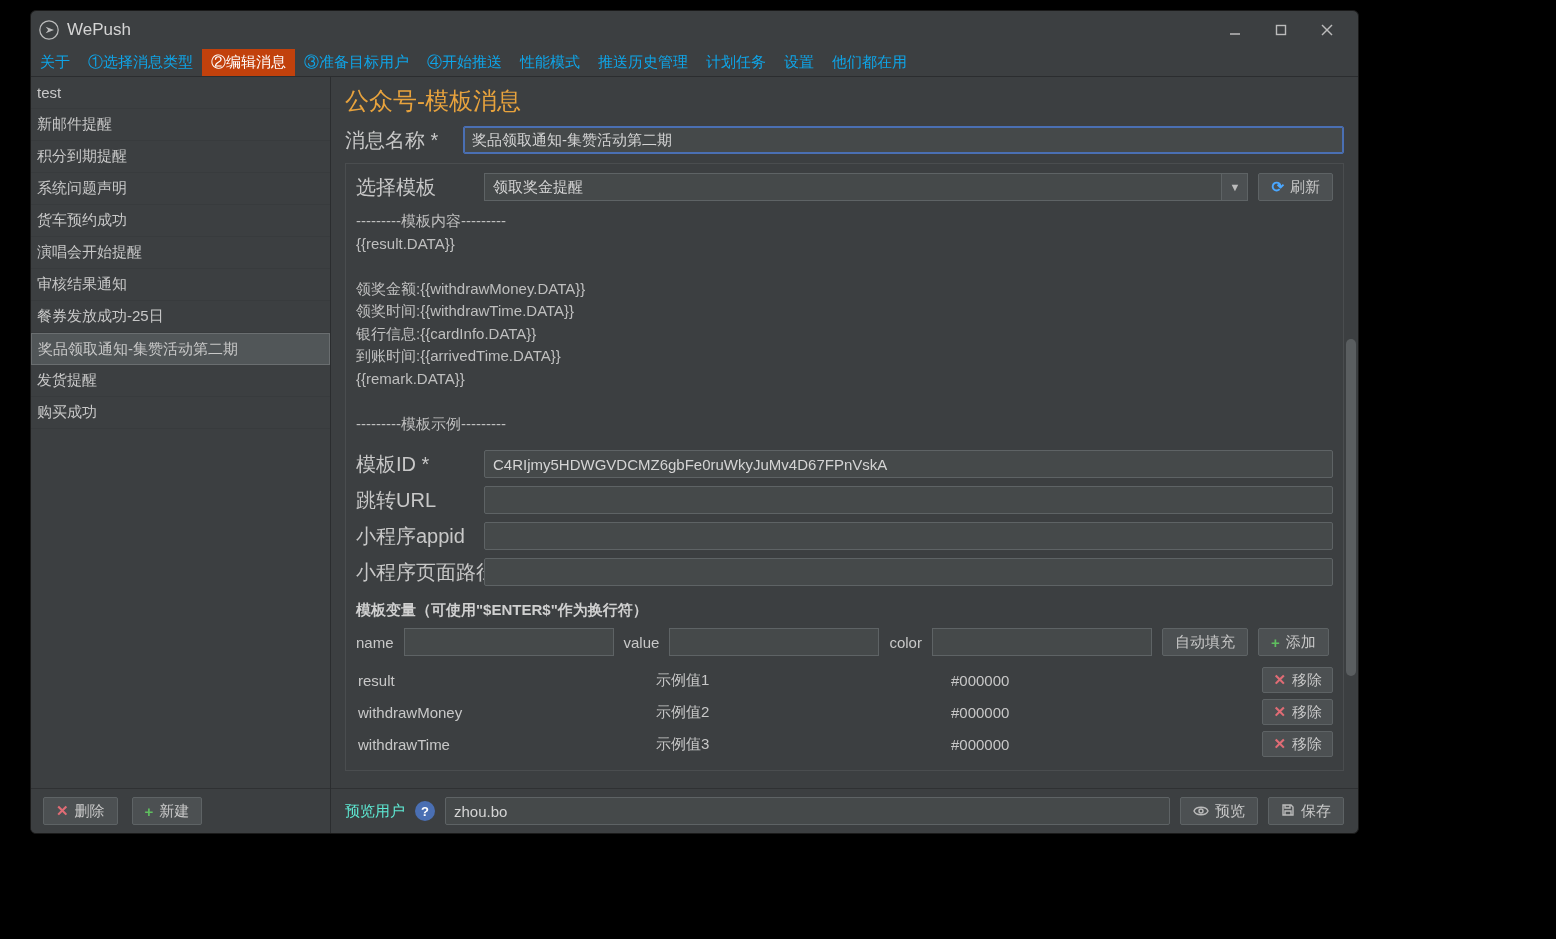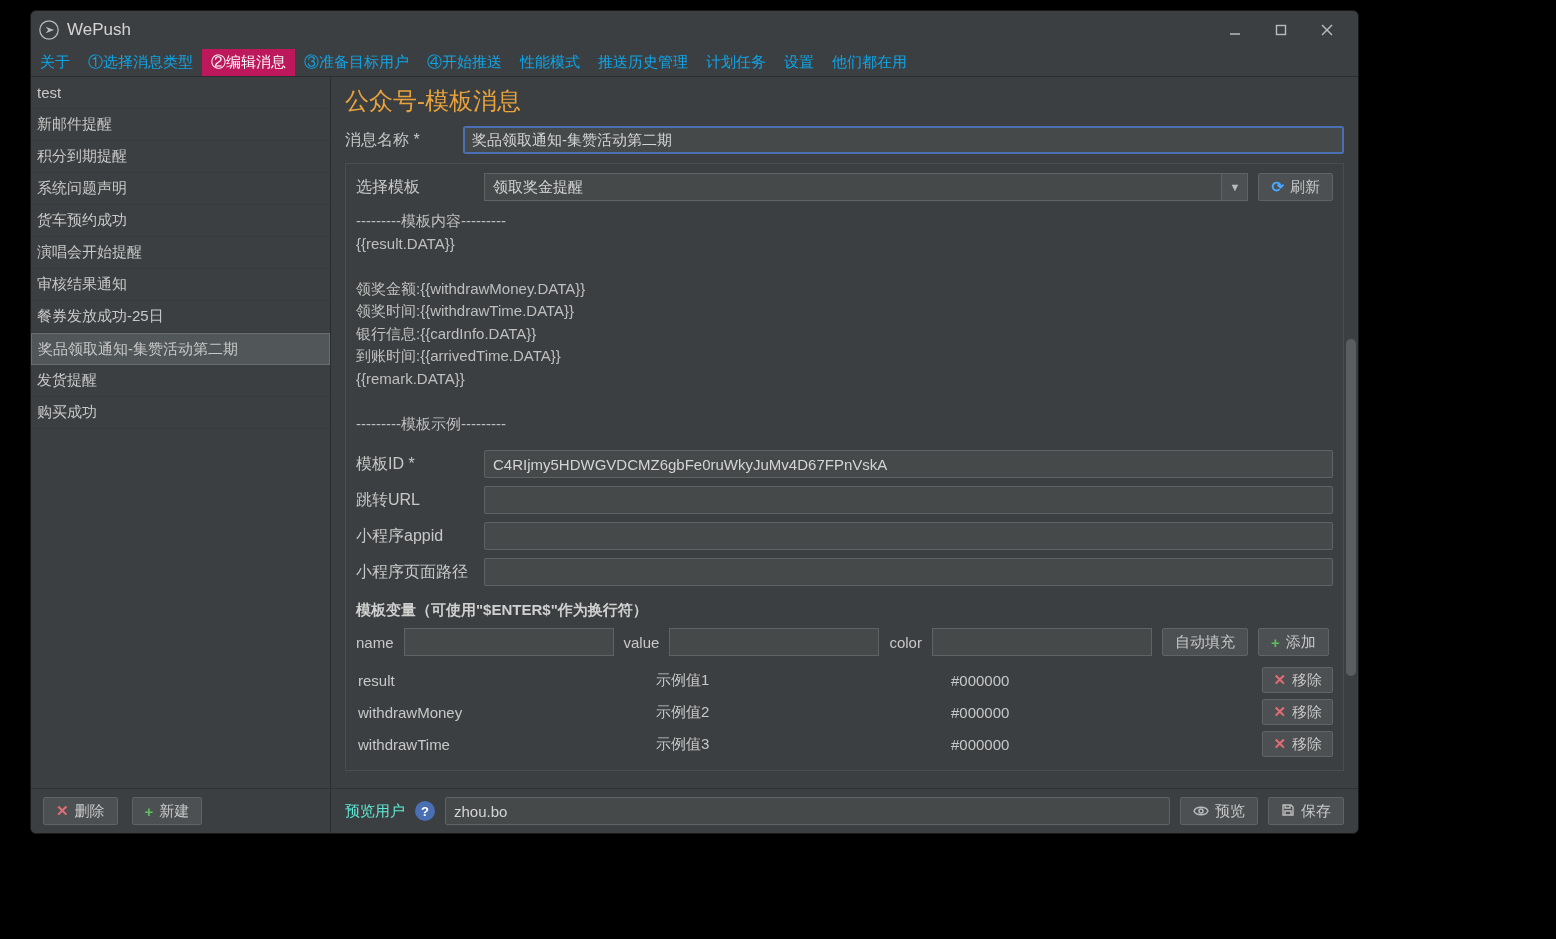--- a/index.html
+++ b/index.html
@@ -6,37 +6,37 @@
   body { background: #000; width: 1556px; height: 939px; overflow: hidden; color: #c8c8c8; font-size: 15px; }
   .window { position: absolute; left: 30px; top: 10px; width: 1329px; height: 824px; background: #3c3f41; border: 1px solid #1a1a1a; border-radius: 6px; overflow: hidden; display: flex; flex-direction: column; box-shadow: 0 4px 20px rgba(0,0,0,0.6); }
   .titlebar { height: 38px; display: flex; align-items: center; padding: 0 8px; }
   .appicon { width: 20px; height: 20px; margin-right: 8px; display: inline-flex; align-items: center; justify-content: center; }
   .apptitle { font-size: 17px; color: #d4d4d4; font-weight: 400; flex: 0 0 auto; }
   .titlebar-spacer { flex: 1; }
   .win-btn { width: 46px; height: 32px; display: flex; align-items: center; justify-content: center; color: #bbb; }
   .win-btn svg { width: 14px; height: 14px; }
   .tabs { height: 28px; display: flex; align-items: stretch; background: #3c3f41; border-bottom: 1px solid #2b2d2f; }
   .tab { padding: 0 8px; display: flex; align-items: center; font-size: 15px; color: #0ea5e9; border: 1px solid transparent; white-space: nowrap; }
-  .tab.active { background: #be185d; color: #fff; }
+  .tab.active { background: #c2410c; color: #fff; }
   .body { flex: 1; display: flex; overflow: hidden; }
   .sidebar { width: 300px; background: #3c3f41; display: flex; flex-direction: column; border-right: 1px solid #2b2d2f; }
   .side-list { flex: 1; overflow: auto; }
   .side-item { height: 32px; padding: 0 6px; display: flex; align-items: center; font-size: 15px; color: #c8c8c8; border-bottom: 1px solid rgba(0,0,0,0.05); }
   .side-item.selected { background: #515658; border: 1px solid #6a6e70; }
   .side-footer { height: 45px; display: flex; align-items: center; justify-content: flex-start; gap: 14px; padding: 0 12px; border-top: 1px solid #2f3133; }
   .btn { height: 28px; padding: 0 12px; background: #4c5052; border: 1px solid #5e6365; color: #c8c8c8; display: inline-flex; align-items: center; gap: 6px; font-size: 15px; border-radius: 2px; }
   .btn .glyph { font-weight: bold; }
   .glyph-red { color: #e06c75; }
   .glyph-green { color: #5fbf5f; }
   .glyph-blue { color: #4aa7ff; }
   .main { flex: 1; display: flex; flex-direction: column; overflow: hidden; }
   .main-header { padding: 8px 14px 6px 14px; }
   .main-title { font-size: 24px; color: #e8a33d; font-weight: 500; }
   .row { display: flex; align-items: center; padding: 3px 14px; gap: 10px; }
-  .label { width: 108px; font-size: 16px; color: #c8c8c8; white-space: nowrap; }
+  .label { width: 108px; font-size: 20px; color: #c8c8c8; white-space: nowrap; }
   .req::after { content: " *"; color: #c8c8c8; }
   input.text, .textlike { flex: 1; height: 28px; background: #45494a; border: 1px solid #5e6365; color: #d4d4d4; padding: 0 8px; font-size: 15px; border-radius: 2px; }
   input.text.focus { border: 1px solid #4a6fb3; box-shadow: 0 0 0 1px #4a6fb3 inset; }
   .inner-panel { margin: 6px 14px 0 14px; background: #3c3f41; border: 1px solid #4a4d4f; padding: 6px 0 10px 0; display: flex; flex-direction: column; gap: 2px; }
   .inner-panel .row { padding: 3px 10px; }
   .inner-panel .label { width: 118px; }
   .select-wrap { flex: 1; display: flex; }
   .select { flex: 1; height: 28px; background: #45494a; border: 1px solid #5e6365; display: flex; align-items: center; padding: 0 8px; color: #d4d4d4; position: relative; }
   .select-tri { width: 26px; height: 28px; border: 1px solid #5e6365; border-left: none; background: #4c5052; display: flex; align-items: center; justify-content: center; font-size: 11px; color: #bbb; }
   .template-content { margin: 2px 0 4px 0; padding: 2px 10px 6px 10px; color: #bfbfbf; font-size: 15px; line-height: 1.5; white-space: pre-line; }

